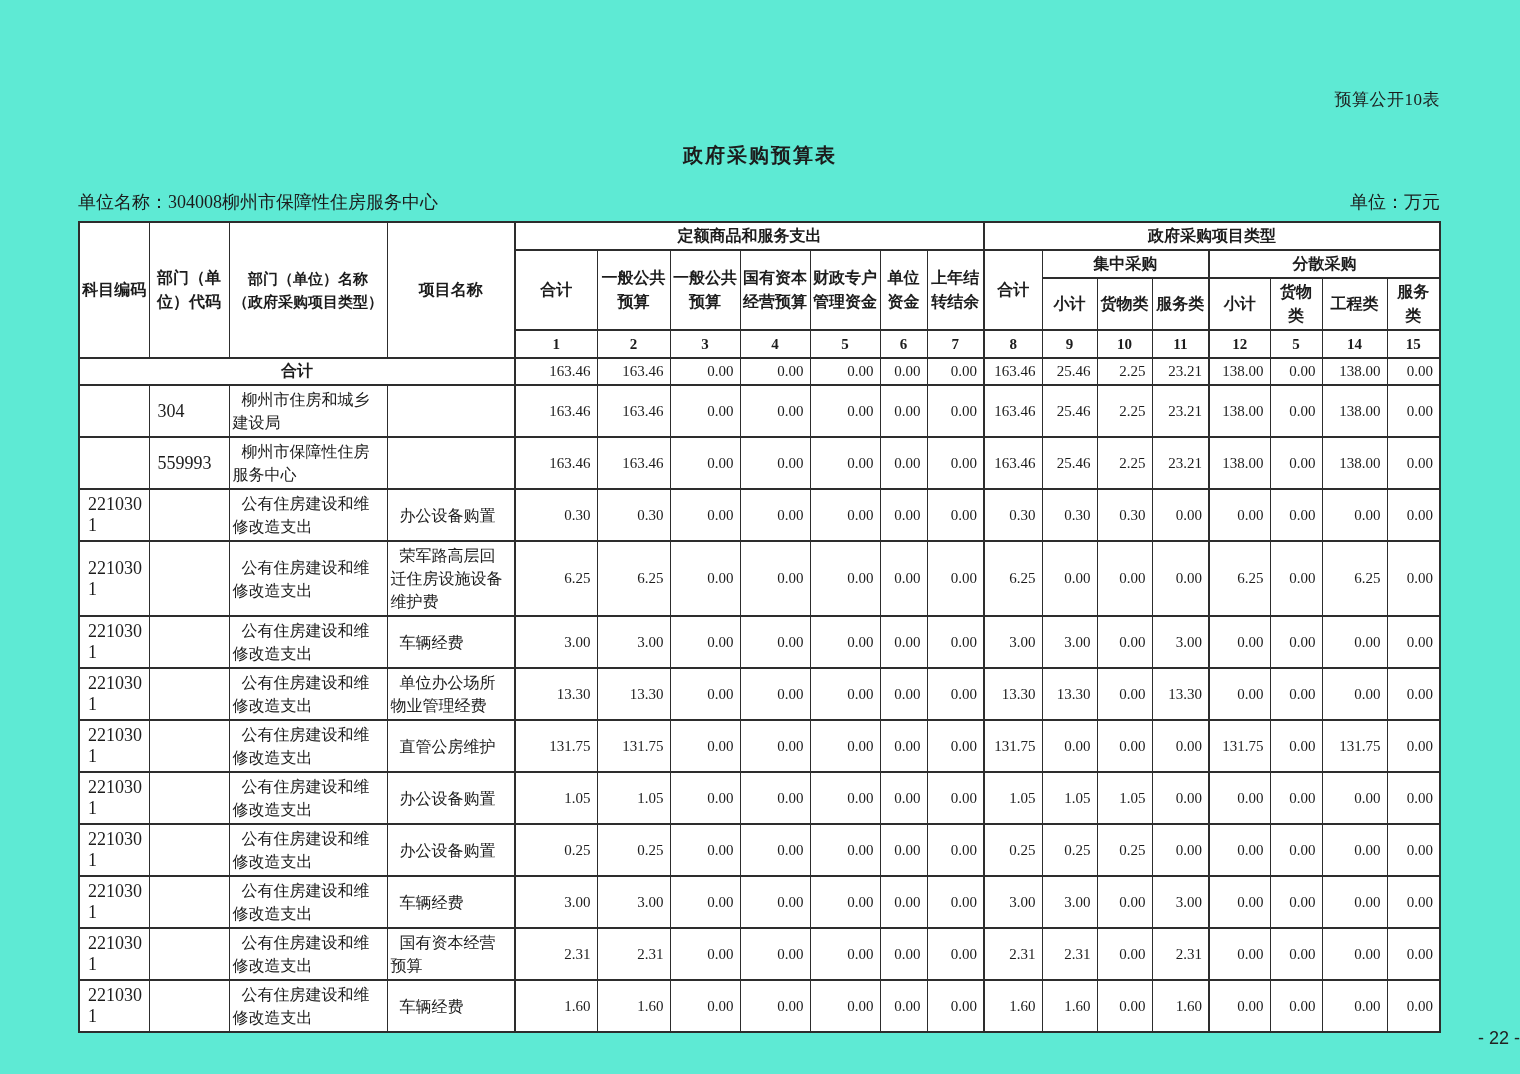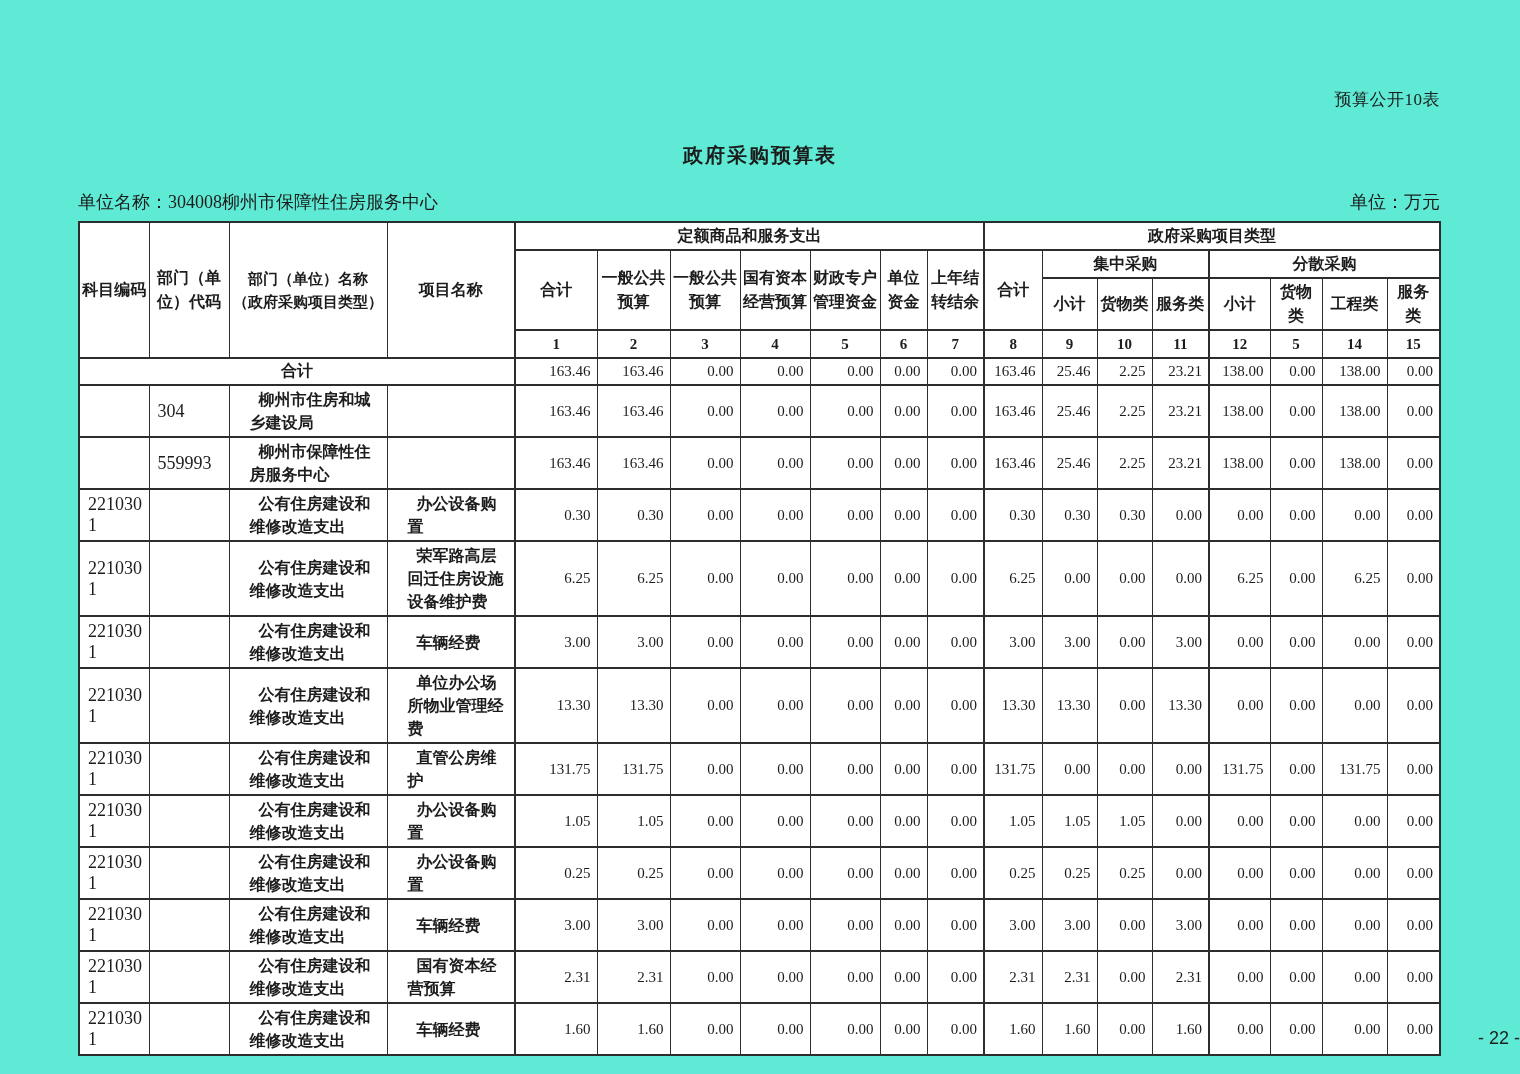--- a/index.html
+++ b/index.html
@@ -54,21 +54,21 @@
   th.th-deptname { font-size:15px; white-space:pre-line; line-height:23px; }
   th.num-h { font-family:"Liberation Serif","DejaVu Serif",serif; font-size:15px; }
   td.num {
     text-align:right; padding-right:6px;
     font-size:15px; white-space:nowrap;
     font-family:"Liberation Serif","DejaVu Serif",serif;
   }
   td.code { text-align:left; padding-left:8px; font-size:18px; }
   td.name, td.proj {
     font-size:16px; line-height:23px;
-    padding:2px 4px 2px 20px; text-indent:9px; text-align:left;font-weight:bold;
+    padding:2px 4px 2px 3px; text-indent:9px; text-align:left;
   }
   td.cell-total-label {
     text-align:center;
     font-family:"Liberation Sans","DejaVu Sans",sans-serif;
     font-weight:bold; font-size:16px;
   }
   .bl2 { border-left-width:2px !important; }
   tr.hr1 { height:23px; }
   tr.hr2 { height:24px; }
   tr.hr3 { height:26px; }

